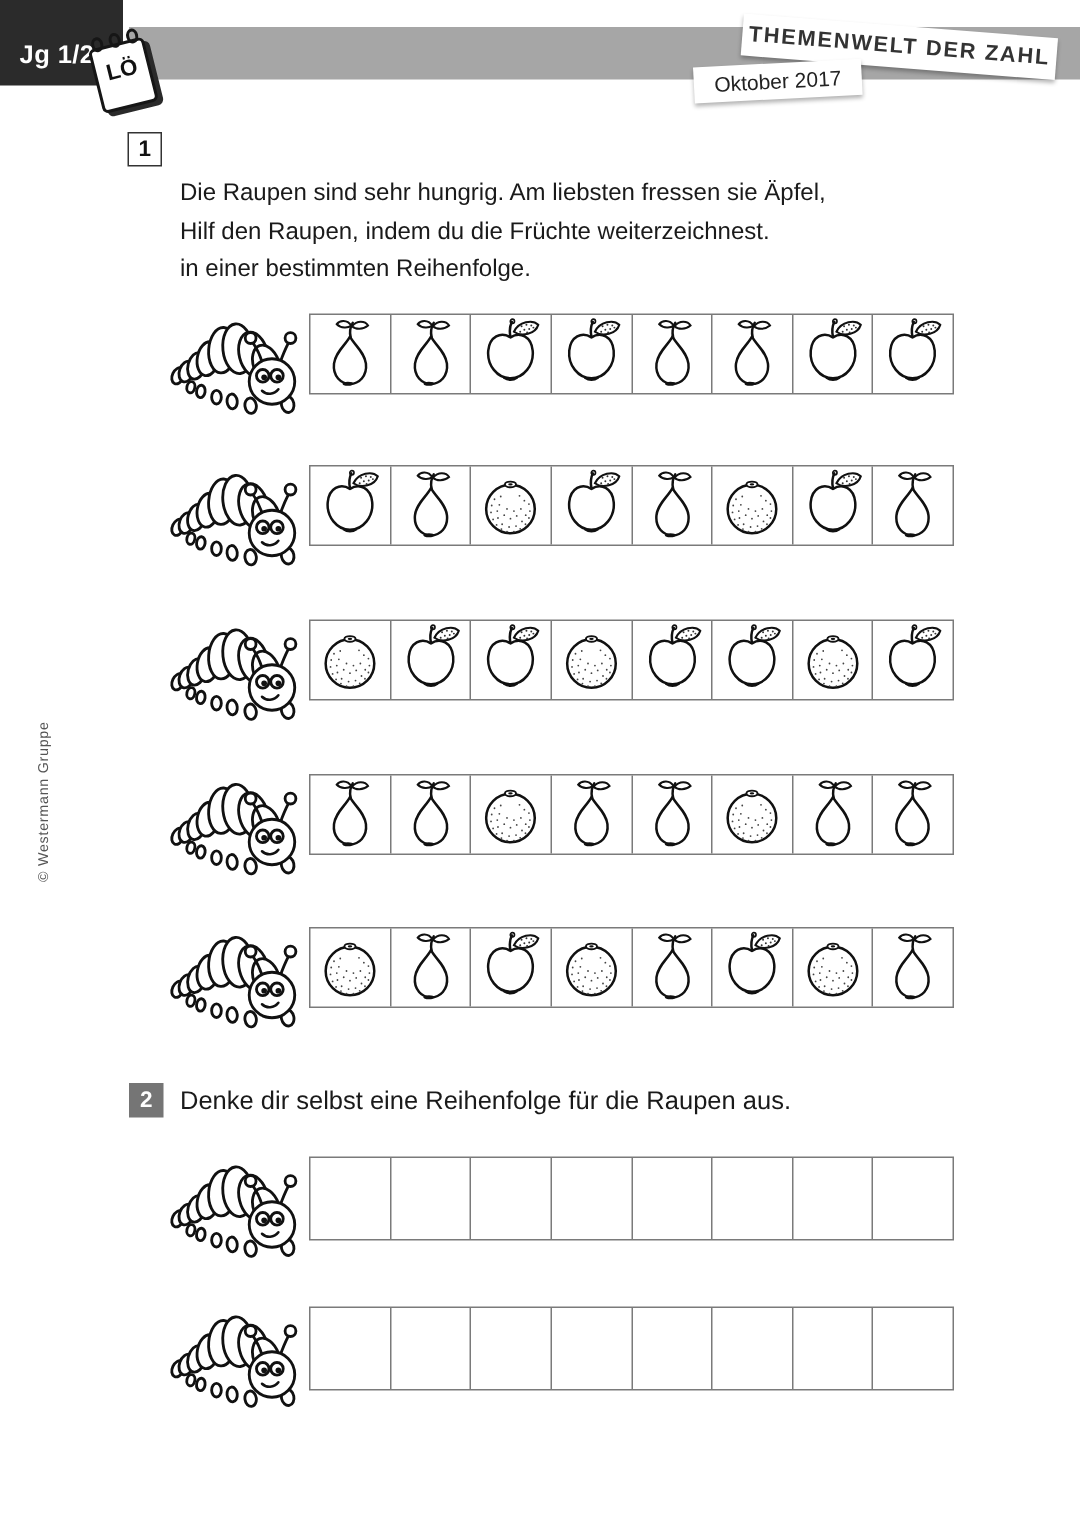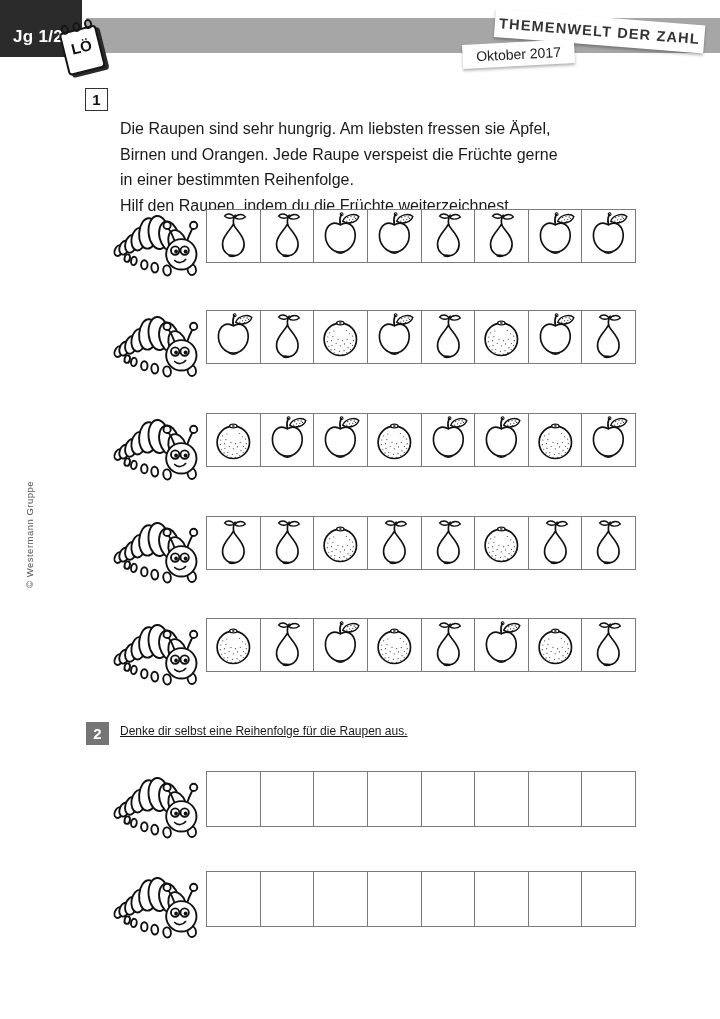--- a/index.html
+++ b/index.html
@@ -70,21 +70,21 @@
     position:absolute; width:23px; height:23px; display:flex;
     align-items:center; justify-content:center; font-weight:bold; font-size:15px;
   }
   .num-box.t1 { left:85px; top:88px; background:#fff; border:1.5px solid #333; color:#111; }
   .num-box.t2 { left:86px; top:722px; background:var(--task2-bg,#757575); color:#fff; }
   .task1-text {
     position:absolute; left:120px; top:88px; width:530px;
     font-size:16px; line-height:25.5px; color:#1a1a1a;margin-top:28px;
   }
   .task2-text {
-    position:absolute; left:120px; top:724px; font-size:12px; color:#1a1a1a;text-decoration:underline;
+    position:absolute; left:120px; top:724px; font-size:17px; color:#1a1a1a;
   }
 
   
   .cat {
     position:absolute; width:95px; height:74px;
   }
   .cat svg { width:100%; height:100%; }
   .strip {
     position:absolute; left:206px; width:430px; display:flex;
     border:1.5px solid var(--strip-border,#7a7a7a); background:#fff;
@@ -225,23 +225,22 @@
   <div class="banner banner-series">
     <span class="txt">THEMENWELT DER ZAHL</span>
   </div>
   <div class="banner banner-date">
     <span class="txt">Oktober 2017</span>
   </div>
 
   <div class="num-box t1">1</div>
   <div class="task1-text">
     <div>Die Raupen sind sehr hungrig. Am liebsten fressen sie Äpfel,</div>
-    <div>Birnen und Orangen. Jede Raupe verspeist die Früchte gerne</div>
+    <div>Hilf den Raupen, indem du die Früchte weiterzeichnest.</div>
     <div>in einer bestimmten Reihenfolge.</div>
-    <div>Hilf den Raupen, indem du die Früchte weiterzeichnest.</div>
   </div>
 
   <div class="num-box t2">2</div>
   <div class="task2-text">Denke dir selbst eine Reihenfolge für die Raupen aus.</div>
 
   <div id="rows-layer">
       <div class="cat" style="left: 112px; top: 205px;"><svg viewBox="0 0 100 78">
           <use href="#sym-caterpillar"></use>
         </svg></div>
       <div class="strip" style="top: 209px; height: 54px;">

